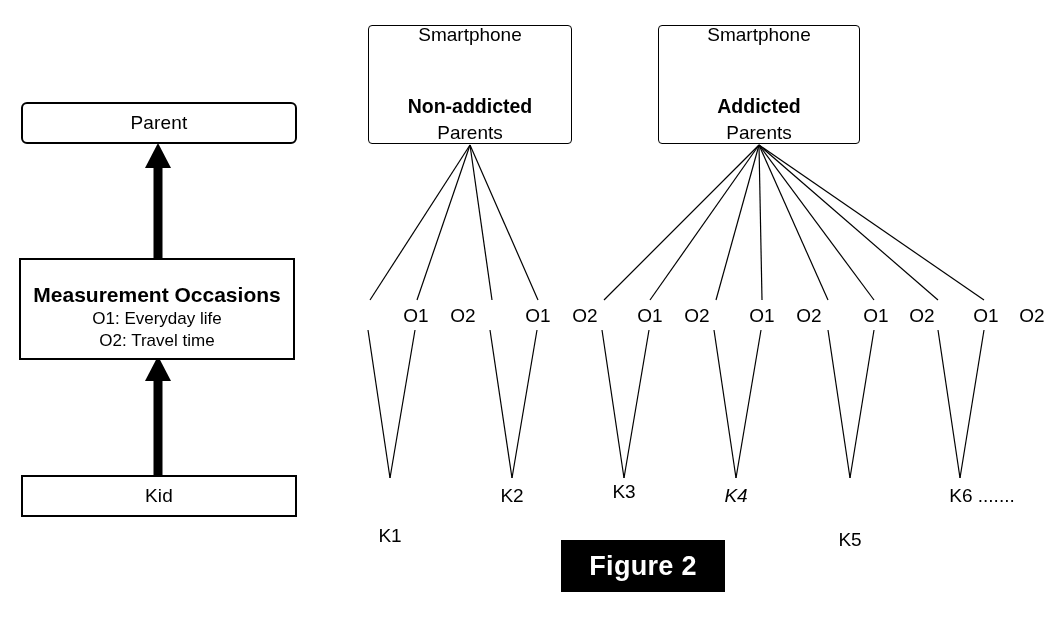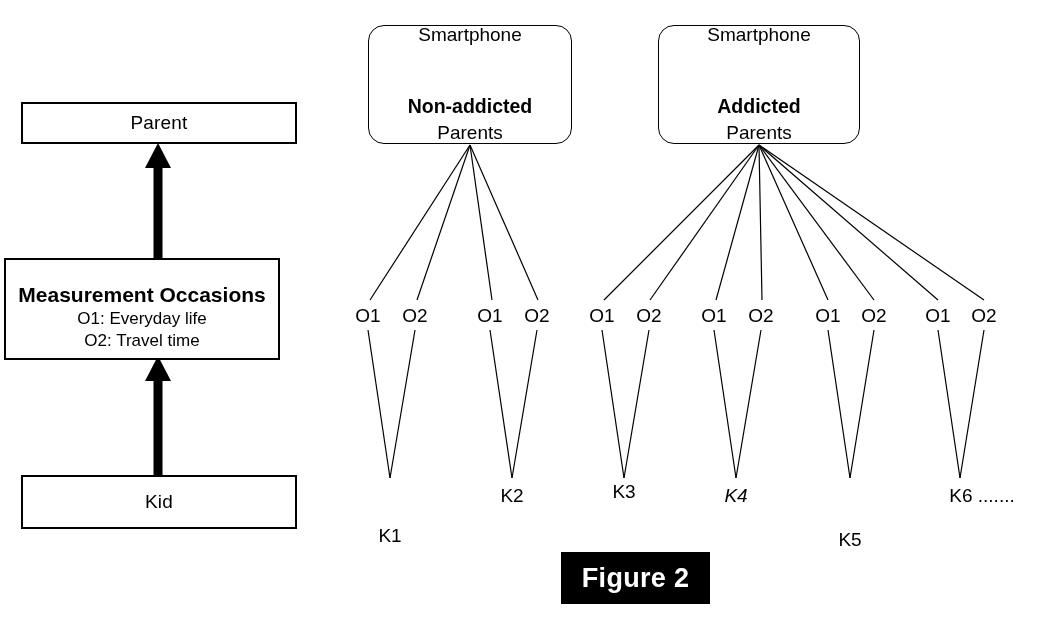--- a/index.html
+++ b/index.html
@@ -47,30 +47,30 @@
   .lbox .title-strong {
     font-size: 21px;
     font-weight: 700;
     line-height: 1.15;
   }
   .lbox .sub {
     font-size: 17px;
     line-height: 1.32;
   }
 
-  #box-parent { left: 21px; top: 102px; width: 276px; height: 42px; }
-  #box-measure { left: 4px; top: 258px; width: 276px; height: 102px; padding-top: 18px; }
-  #box-kid { left: 21px; top: 475px; width: 276px; height: 54px; text-align: right; }
+  #box-parent { left: 21px; top: 102px; width: 276px; height: 42px; border-radius: 6px; }
+  #box-measure { left: 19px; top: 258px; width: 276px; height: 102px; padding-top: 18px; }
+  #box-kid { left: 21px; top: 475px; width: 276px; height: 42px; text-align: right; }
 
   
   .gbox {
     position: absolute;
     box-sizing: border-box;
     border: 1.6px solid #000000;
-    border-radius: 16px;
+    border-radius: 4px;
     background: #ffffff;
     display: flex;
     flex-direction: column;
     align-items: center;
     justify-content: center;
     text-align: center;
   }
   .gbox .ln {
     font-size: 19px;
     line-height: 1.42;
@@ -83,35 +83,36 @@
   #group-nonaddicted { left: 368px; top: 25px; width: 204px; height: 119px; }
   #group-addicted    { left: 658px; top: 25px; width: 202px; height: 119px; }
 
   
   .olabel {
     position: absolute;
     font-size: 19px;
     line-height: 1;
     transform: translateX(-50%);
     white-space: nowrap;
+    margin-left: 48px;
   }
   .klabel {
     position: absolute;
     font-size: 19px;
     line-height: 1;
     transform: translateX(-50%);
     white-space: nowrap;
   }
 
   
   #figure-caption {
     position: absolute;
     left: 561px;
-    top: 552px;
-    width: 149px;
+    top: 540px;
+    width: 164px;
     height: 52px;
     background: #000000;
     color: #ffffff;
     font-size: 27px;
     font-weight: 700;
     display: flex;
     align-items: center;
     justify-content: center;
     letter-spacing: 0.3px;
   }

